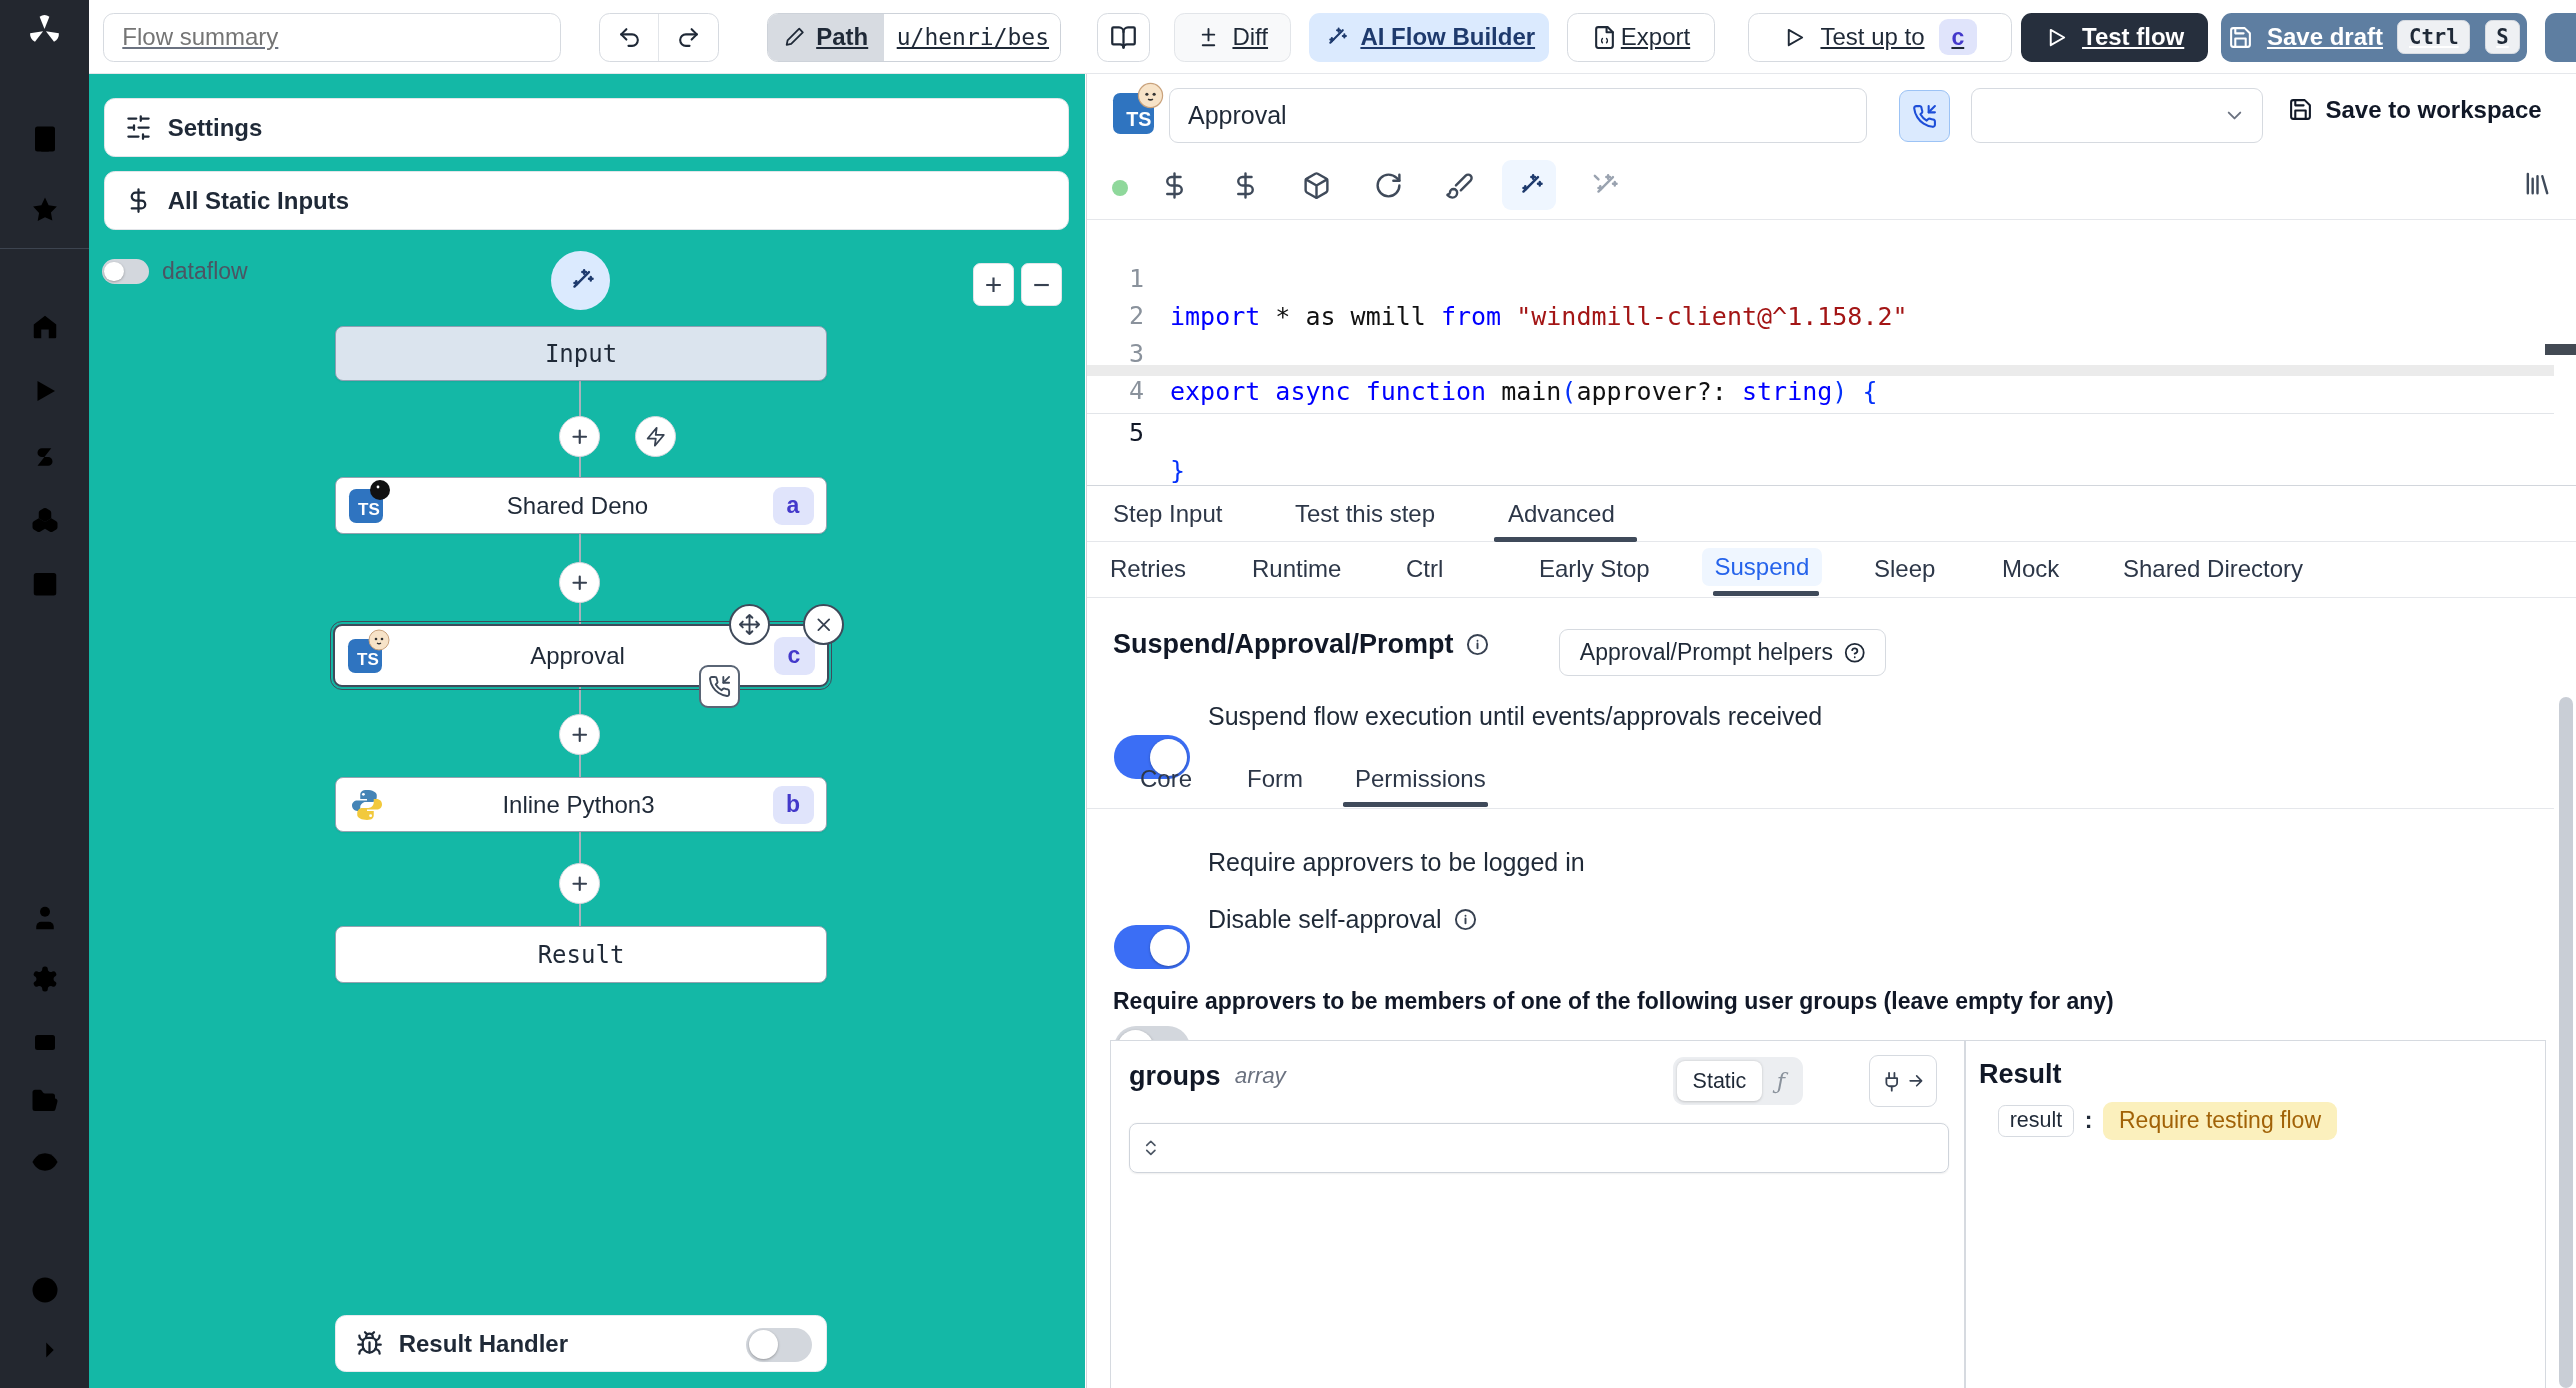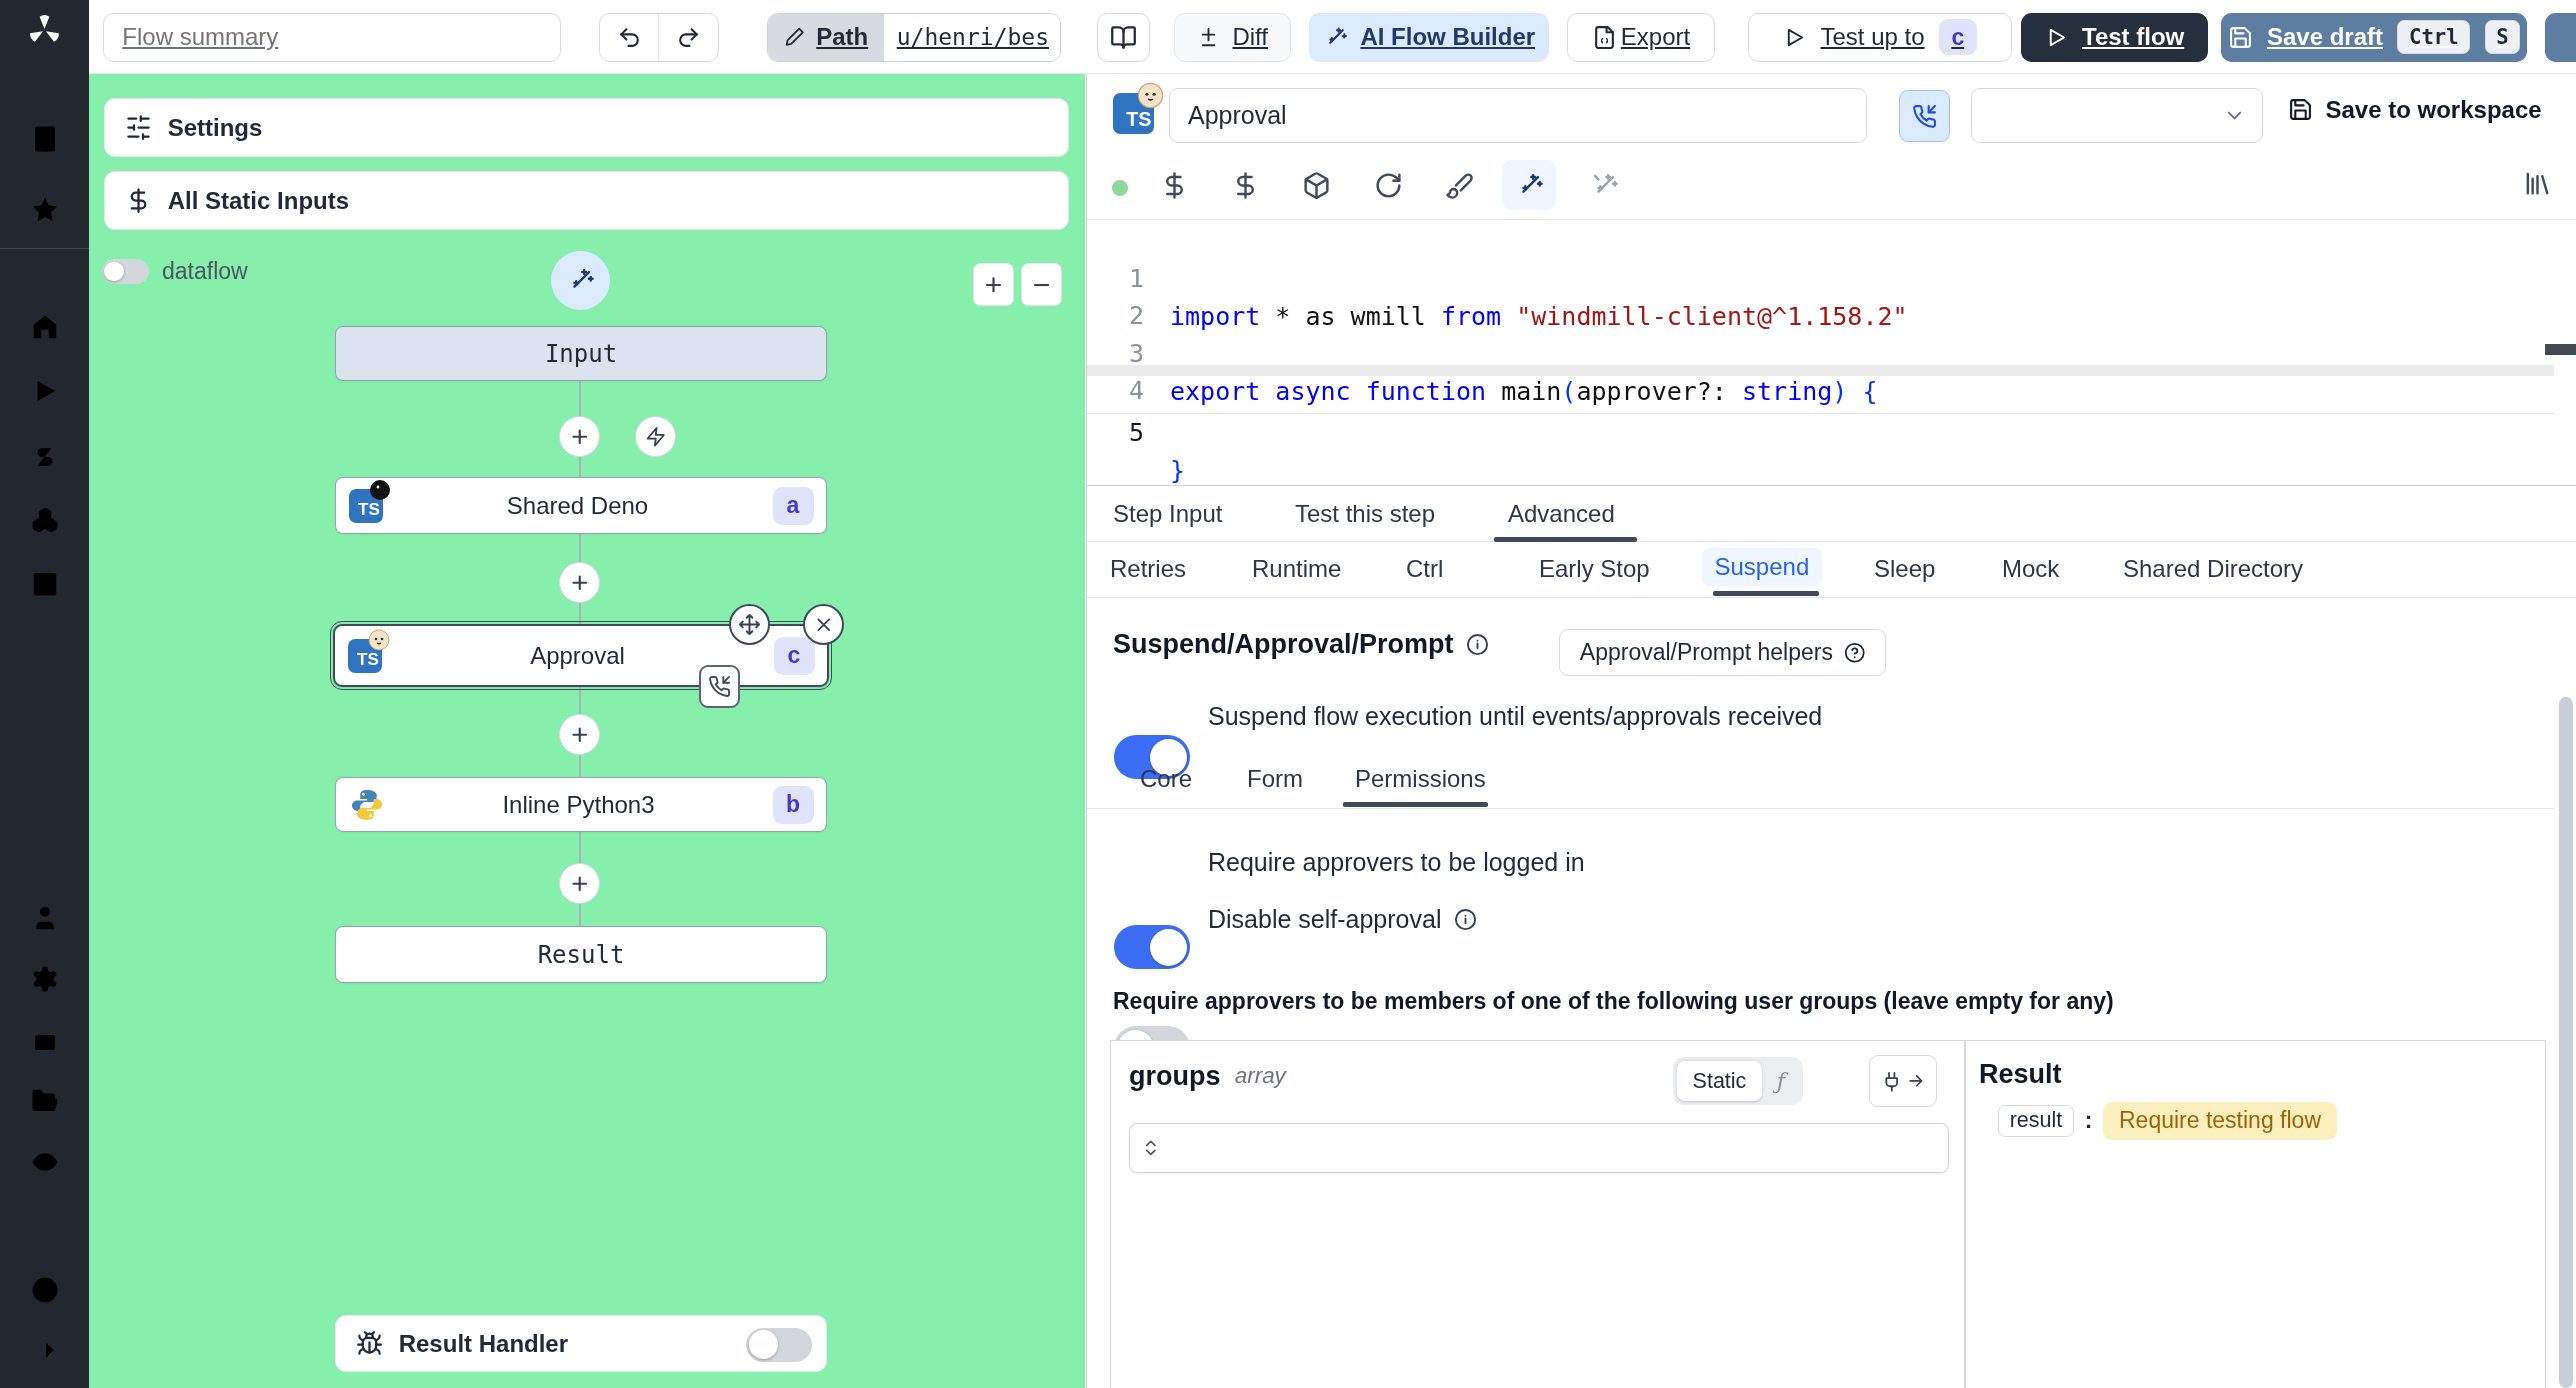--- a/index.html
+++ b/index.html
@@ -11,21 +11,21 @@
   .flex { display:flex; align-items:center; }
   
   #rail { left:0; top:0; width:89px; height:1388px; background:#23272f; color:#eceef2; }
   .rail-ic { position:absolute; left:29.5px; width:30px; height:30px; }
   
   #topbar { left:89px; top:0; width:2487px; height:74px; background:#fff; border-bottom:0.9px solid #e5e7eb; }
   .tb { position:absolute; top:12.5px; height:49px; display:flex; align-items:center; border-radius:10.7px; font-size:24px;text-decoration:underline; }
   .btn-border { border:1.8px solid #d6dae0; background:#fff; }
   .kbd { background:#eef0f3; border:0.9px solid #d8dce2; border-radius:7.2px; font-family:"DejaVu Sans Mono",monospace; font-size:20.6px; padding:3.6px 10.7px; color:#1f2937; }
   
-  #flowpanel { left:89px; top:74px; width:996px; height:1314px; background:#86efac; }
+  #flowpanel { left:89px; top:74px; width:996px; height:1314px; background:#14b8a6; }
   .card { position:absolute; background:#fff; border:1.8px solid #e2e5e9; border-radius:10.7px; display:flex; align-items:center; padding-left:19.7px; gap:16px; font-size:24px; font-weight:bold; color:#1f2937; }
   .tog { position:relative; border-radius:894px; background:#d3d7dd; }
   .tog .knob { position:absolute; top:2.7px; left:2.7px; background:#fff; border-radius:50%; box-shadow:0 0.9px 2.7px rgba(0,0,0,.3); }
   .tog.on { background:#3b6ef5; }
   .tog.on .knob { left:auto; right:2.7px; }
   .node { position:absolute; background:#fff; border:1.8px solid #97a3b1; border-radius:8px; display:flex; align-items:center; padding:0 12.5px; box-shadow:0 0.9px 1.8px rgba(0,0,0,.06); font-size:24px; color:#1f2937; }
   .node .lbl { flex:1; text-align:center; }
   .badge { background:#e0e4fb; color:#4338ca; font-weight:bold; font-size:23px; border-radius:9px; width:41px; height:38px; display:flex; align-items:center; justify-content:center; }
   .circ { position:absolute; width:41px; height:41px; border-radius:50%; background:#fff; border:1.8px solid #d3d7dd; display:flex; align-items:center; justify-content:center; color:#374151; }
   .tsicon { position:relative; width:34px; height:34px; background:#2f74c0; border-radius:7.2px; color:#fff; font-weight:bold; font-size:17px; display:flex; align-items:flex-end; justify-content:flex-end; padding:2.7px; }

